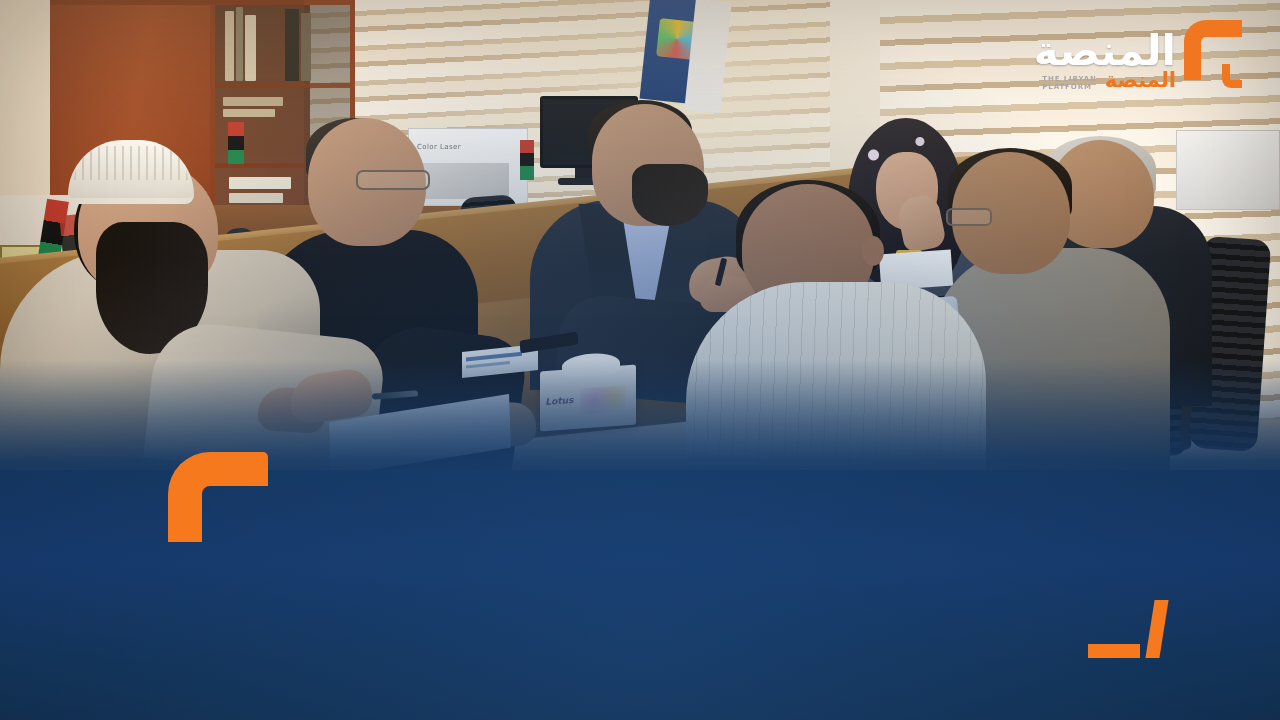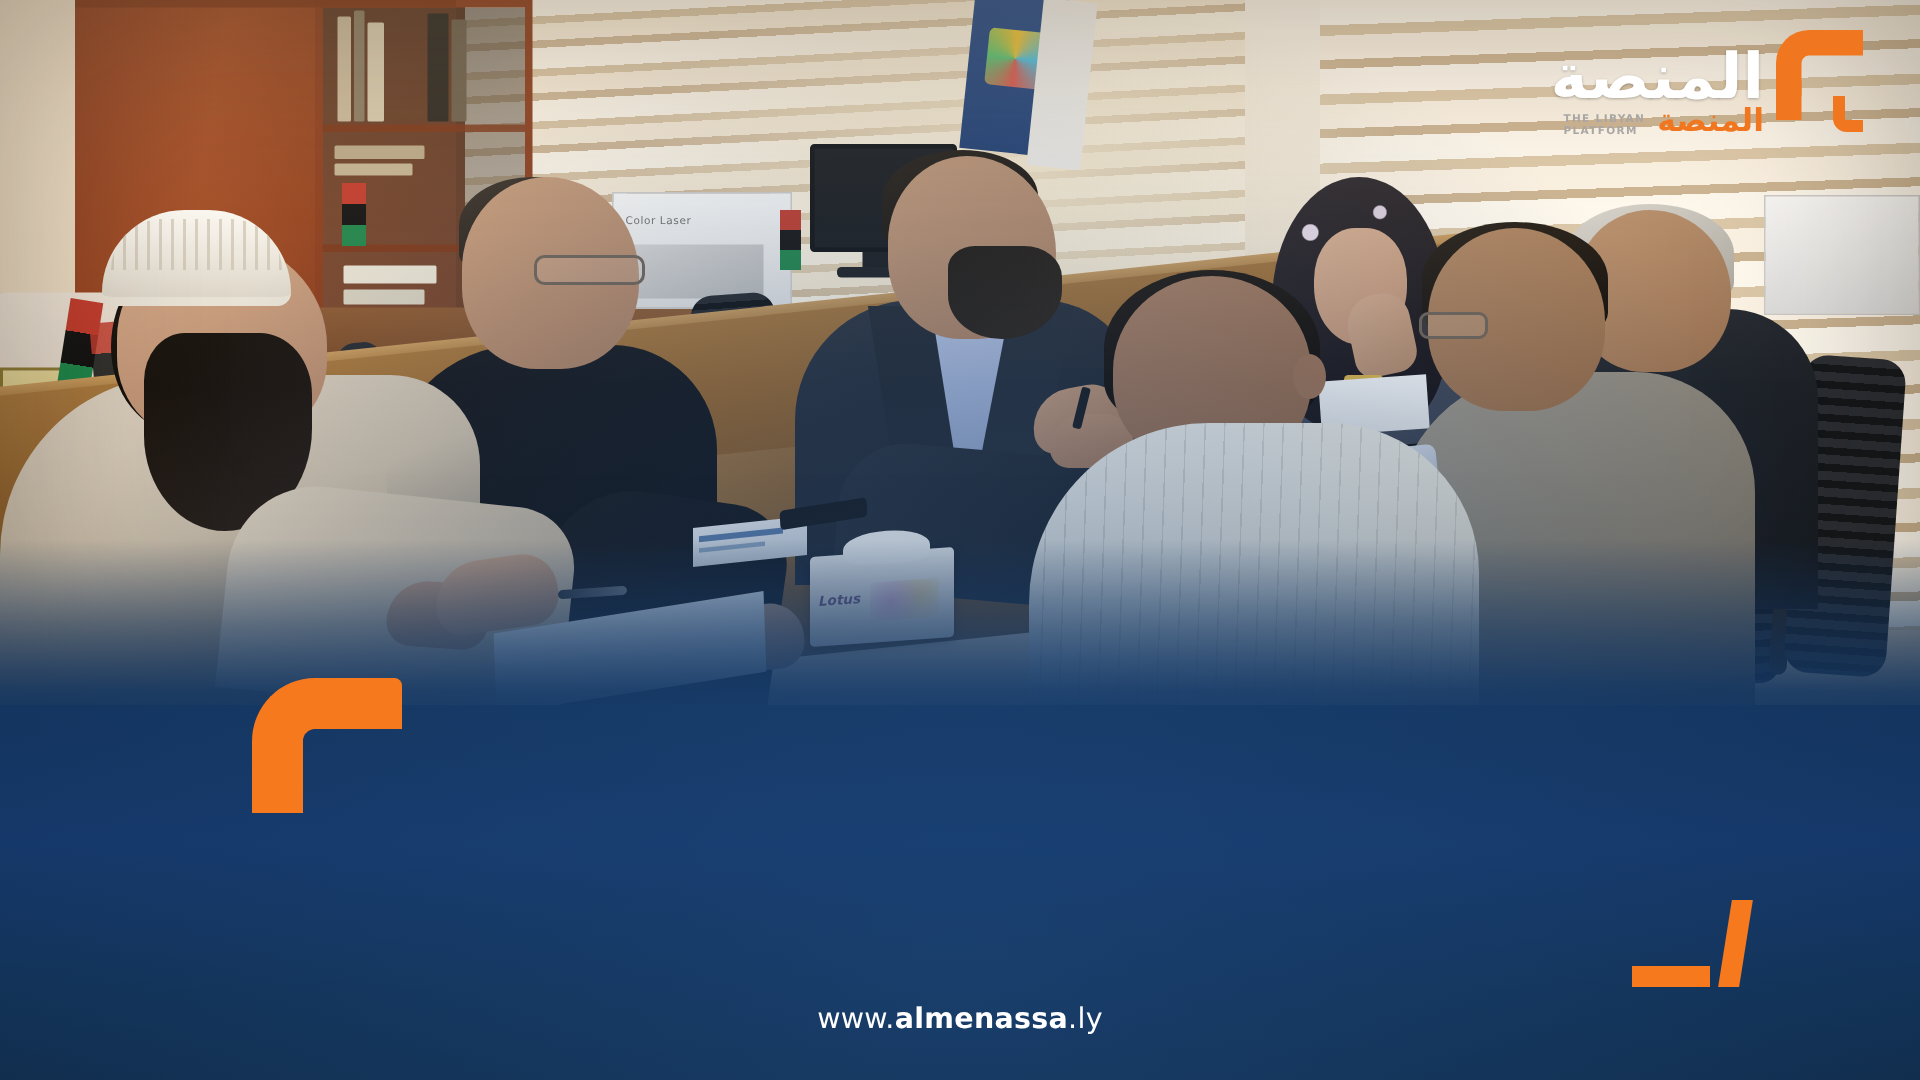--- a/index.html
+++ b/index.html
@@ -696,17 +696,14 @@
     <div class="bk-top"></div>
     <div class="bk-stem"></div>
   </div>
 
 
   <div class="corner-mark">
     <div class="cm-v"></div>
     <div class="cm-h"></div>
   </div>
 
-  <div class="footer-url">
-    <span>www.</span><span class="u-strong">almenassa</span><span>.ly</span>
-  </div>
 
 </div>
 
 </body></html>

